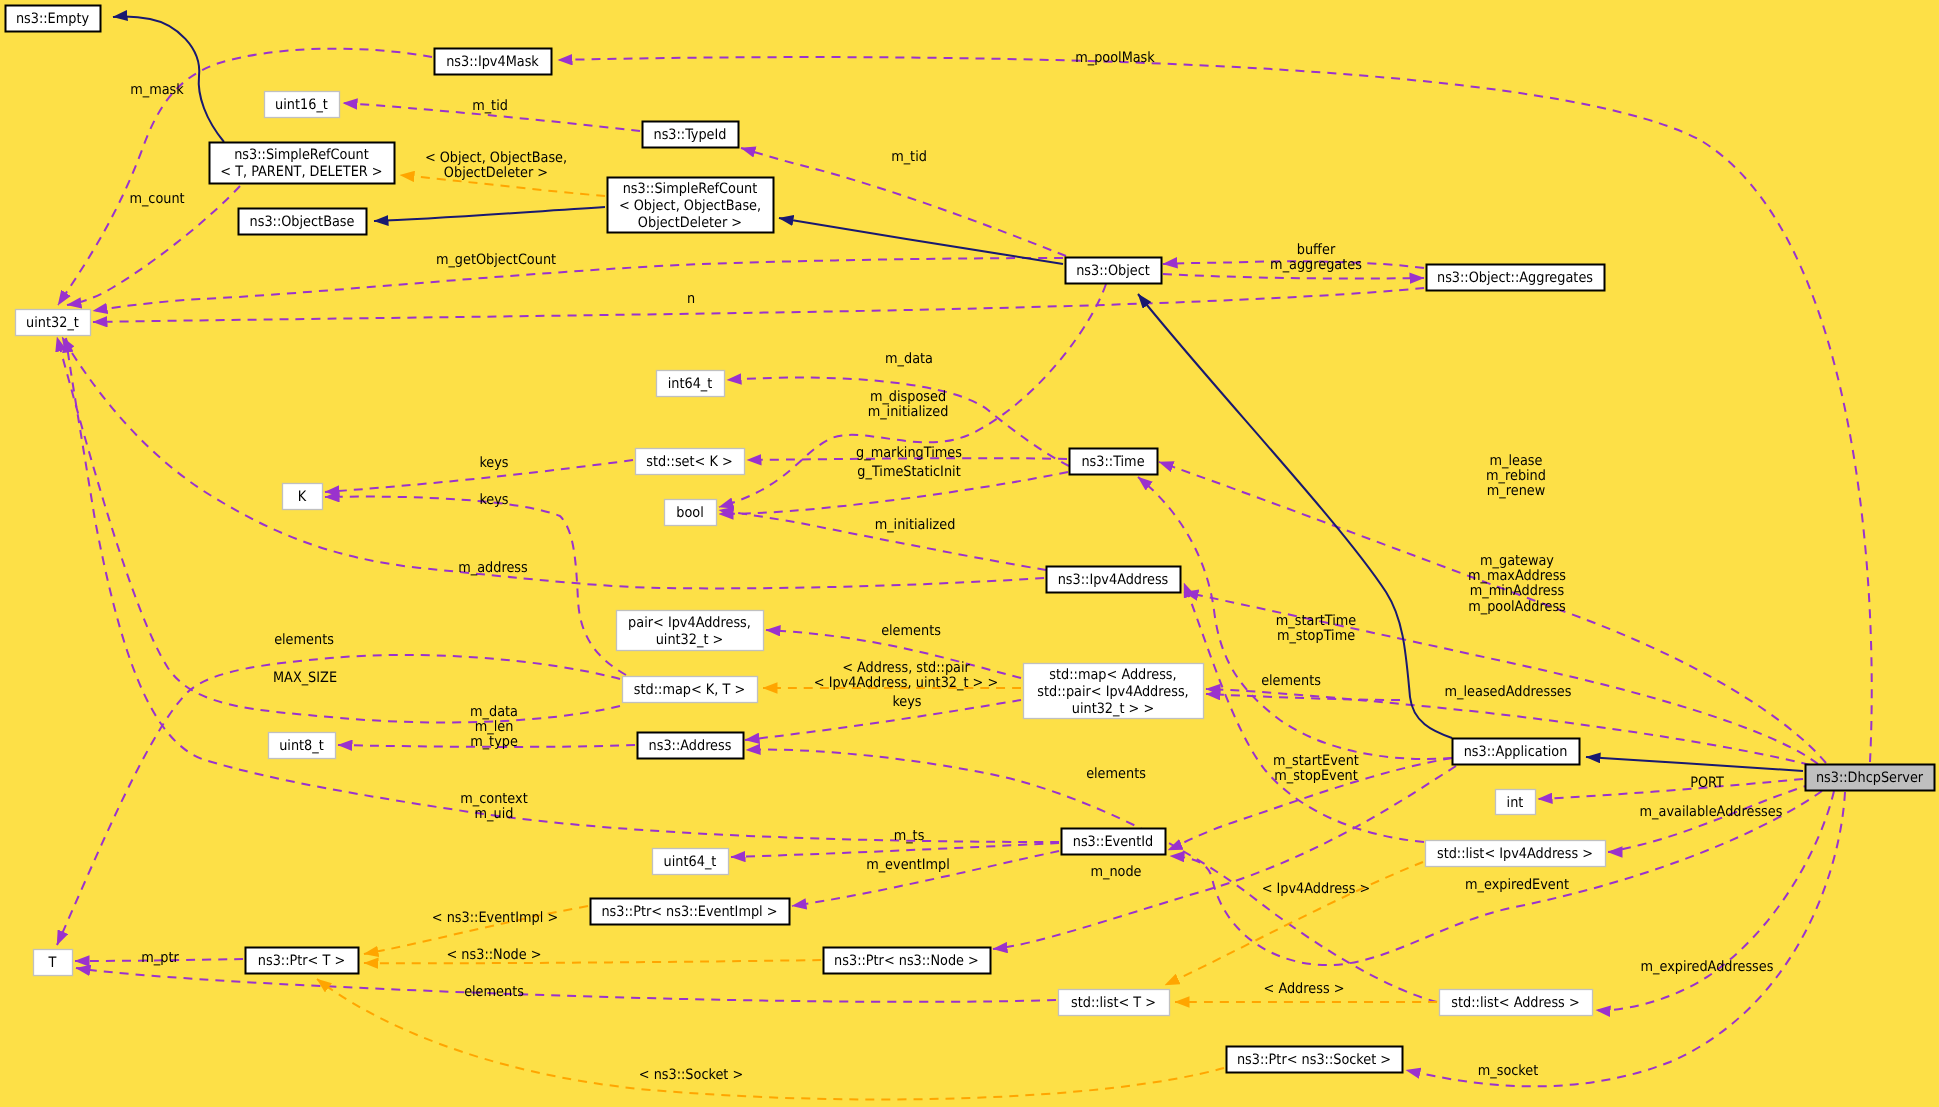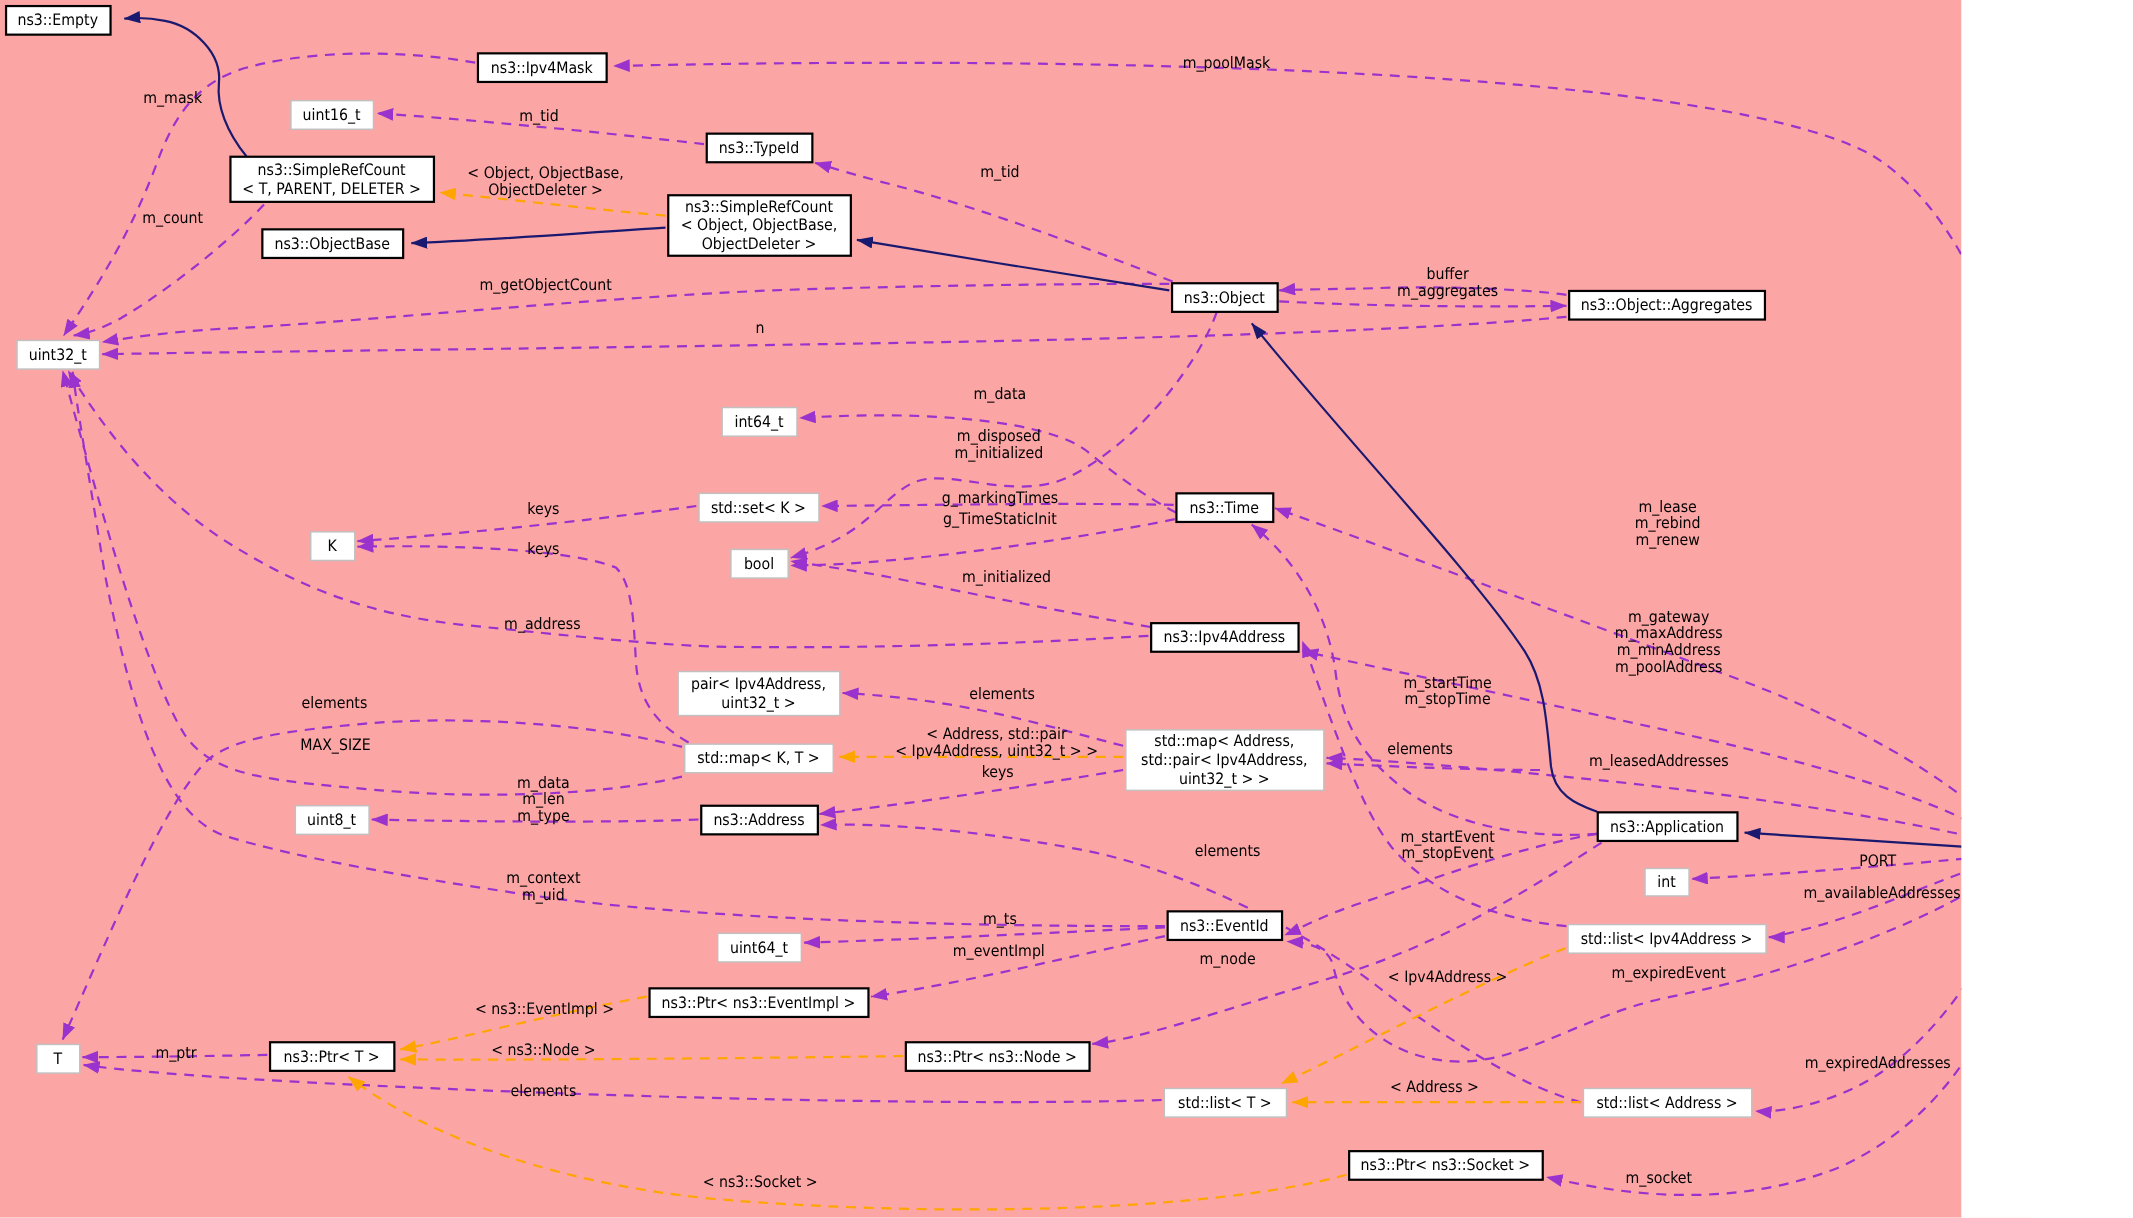--- a/index.html
+++ b/index.html
@@ -1,17 +1,17 @@
 <!DOCTYPE html>
 <html><head>
 <meta charset="utf-8">
 <style>
   html,body{margin:0;padding:0;background:#ffffff;}
   body{font-family:"DejaVu Sans",sans-serif;font-stretch:condensed;}
-  #diagram{position:relative;width:1783px;height:1107px;overflow:hidden;background:#fca5a5;}
+  #diagram{position:relative;width:1939px;height:1107px;overflow:hidden;background:#fde047;}
   svg{display:block;}
   .nodebox{fill:#ffffff;stroke:#000000;stroke-width:2;}
   .nodebox.gray{fill:#ffffff;stroke:#c0c0c0;stroke-width:1.3;}
   .nodebox.filled{fill:#bfbfbf;stroke:#000000;stroke-width:2;}
   .nodelabel{font-family:"DejaVu Sans",sans-serif;font-stretch:condensed;font-size:14.3px;fill:#000000;text-anchor:middle;text-rendering:geometricPrecision;}
   .edgelabel{font-family:"DejaVu Sans",sans-serif;font-stretch:condensed;font-size:14.3px;fill:#000000;text-anchor:middle;text-rendering:geometricPrecision;}
   .usage{fill:none;stroke:#9a32cd;stroke-width:2;stroke-dasharray:9,7;}
   .inherit{fill:none;stroke:#191970;stroke-width:2;}
   .templ{fill:none;stroke:#ffa500;stroke-width:2;stroke-dasharray:9,7;}
 </style>

